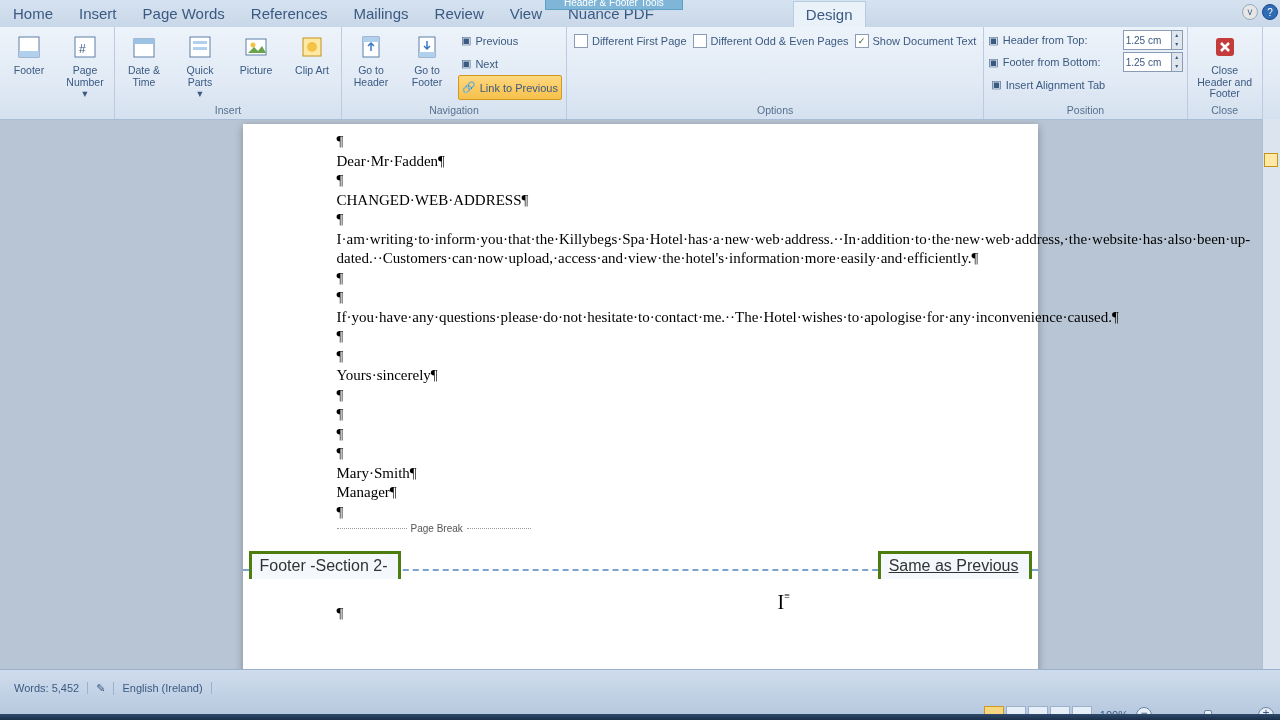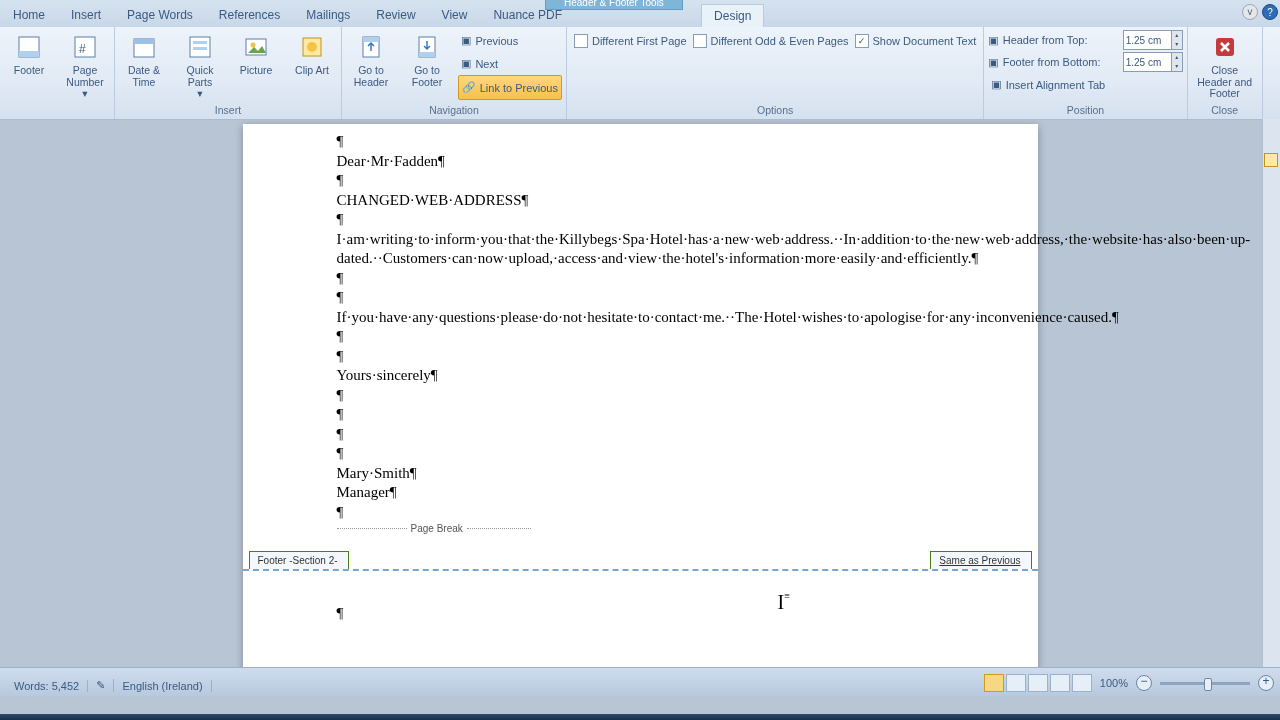--- a/index.html
+++ b/index.html
@@ -18,21 +18,21 @@
   height: 27px;
   display: flex;
   align-items: flex-end;
   padding-left: 0;
   position: relative;
 }
 .tab {
   padding: 4px 12px;
   cursor: pointer;
   color: #3b5a82;
-  font-size: 12px;
+  font-size: 15px;
   border: 1px solid transparent;
 }
 .tab.contextual-group {
   position: absolute;
   top: -5px;
   left: 545px;
   background: #7fb5d6;
   color: #fff;
   font-size: 10px;
   padding: 1px 18px;
@@ -216,52 +216,52 @@
 .footer-boundary {
   position: absolute;
   left: 0;
   right: 0;
   top: 445px;
   border-top: 2px dashed #7aa3cf;
 }
 .footer-tab {
   position: absolute;
   background: #f4f7fb;
-  border: 1px solid #4d7c0f;
+  border: 3px solid #4d7c0f;
   font-family: 'Segoe UI', sans-serif;
-  font-size: 10px;
+  font-size: 16px;
   color: #333;
   padding: 2px 10px 2px 8px;
   top: -20px;
 }
 .footer-tab.left { left: 6px; border-bottom: none; }
 .footer-tab.right { right: 6px; border-bottom: none; text-decoration: underline; }
 
 .text-cursor {
   position: absolute;
   top: 465px;
   left: 535px;
   font-family: serif;
   font-size: 20px;
   pointer-events: none;
 }
 
 .statusbar {
   position: absolute;
-  bottom: 24px;
+  bottom: 6px;
   left: 0;
   right: 0;
   height: 20px;
   background: linear-gradient(#cfdced, #b7c9df);
   border-top: 1px solid #9cb2cc;
   display: flex;
-  align-items: flex-end;
+  align-items: flex-start;
   font-size: 11px;
   color: #3b5a82;
-  padding: 4px 6px;
+  padding: 12px 6px;
 }
 .status-seg {
   padding: 0 8px;
   border-right: 1px solid #9cb2cc;
 }
 .status-right {
   margin-left: auto;
   display: flex;
   align-items: center;
   gap: 2px;

